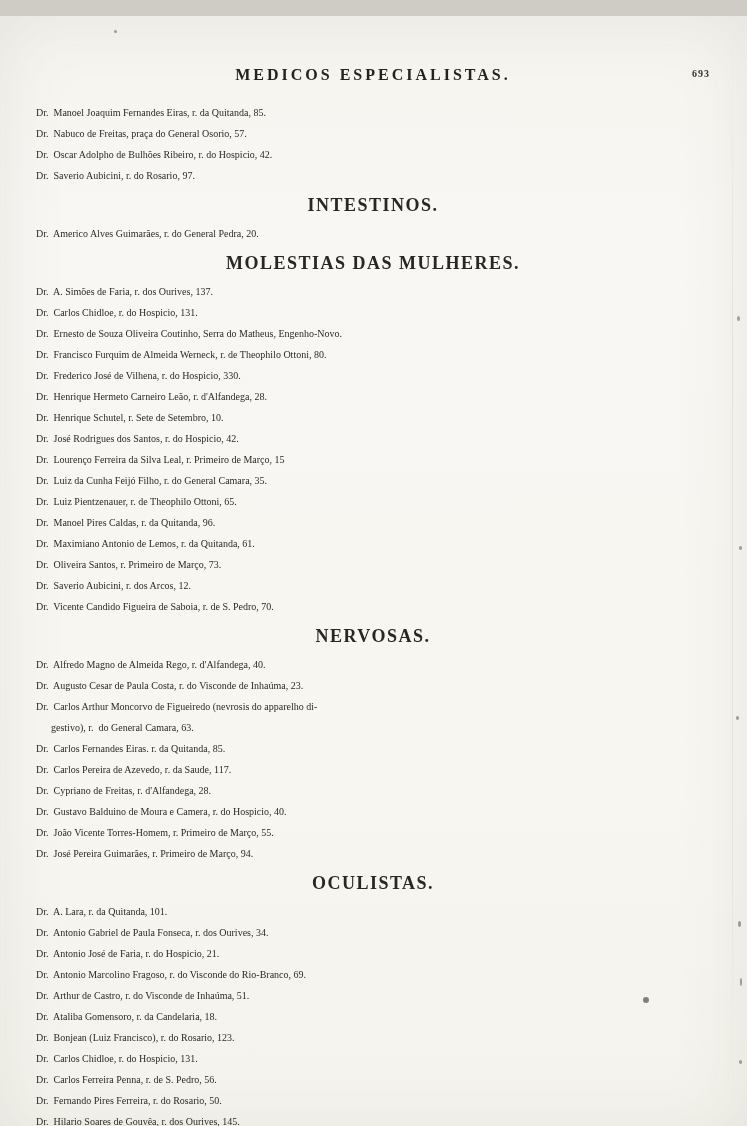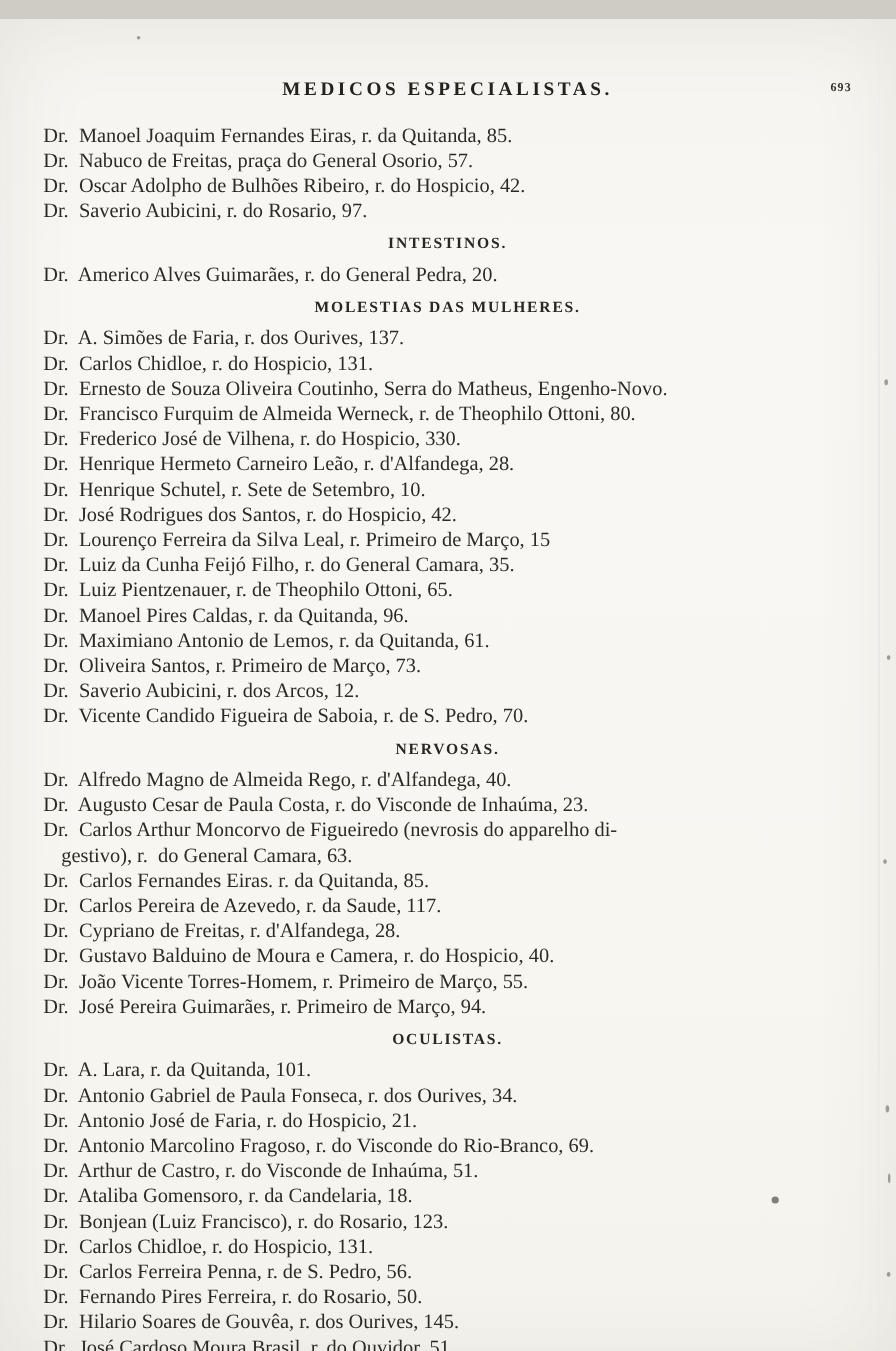--- a/index.html
+++ b/index.html
@@ -34,30 +34,30 @@
     top: 2px;
     font-size: 10px;
     font-weight: bold;
     letter-spacing: 1px;
     color: #35322b;
   }
   .section { margin: 0; }
   .section-title {
     text-align: center;
     font-weight: bold;
-    font-size: 13px;
+    font-size: 18px;
     letter-spacing: 1.5px;
     margin: 9px 0 7px 0;
     color: #2a2722;
   }
   .section-title:empty { display: none; margin: 0; }
   .entries { margin: 0; }
   .entry {
     margin: 0;
-    font-size: 17px;
+    font-size: 10px;
     line-height: 21px;
     white-space: pre-wrap;
     padding-left: 15px;
     text-indent: -15px;
     color: #2c2a24;
   }
   .artifact {
     position: absolute;
     background: #5b574d;
     border-radius: 50%;

